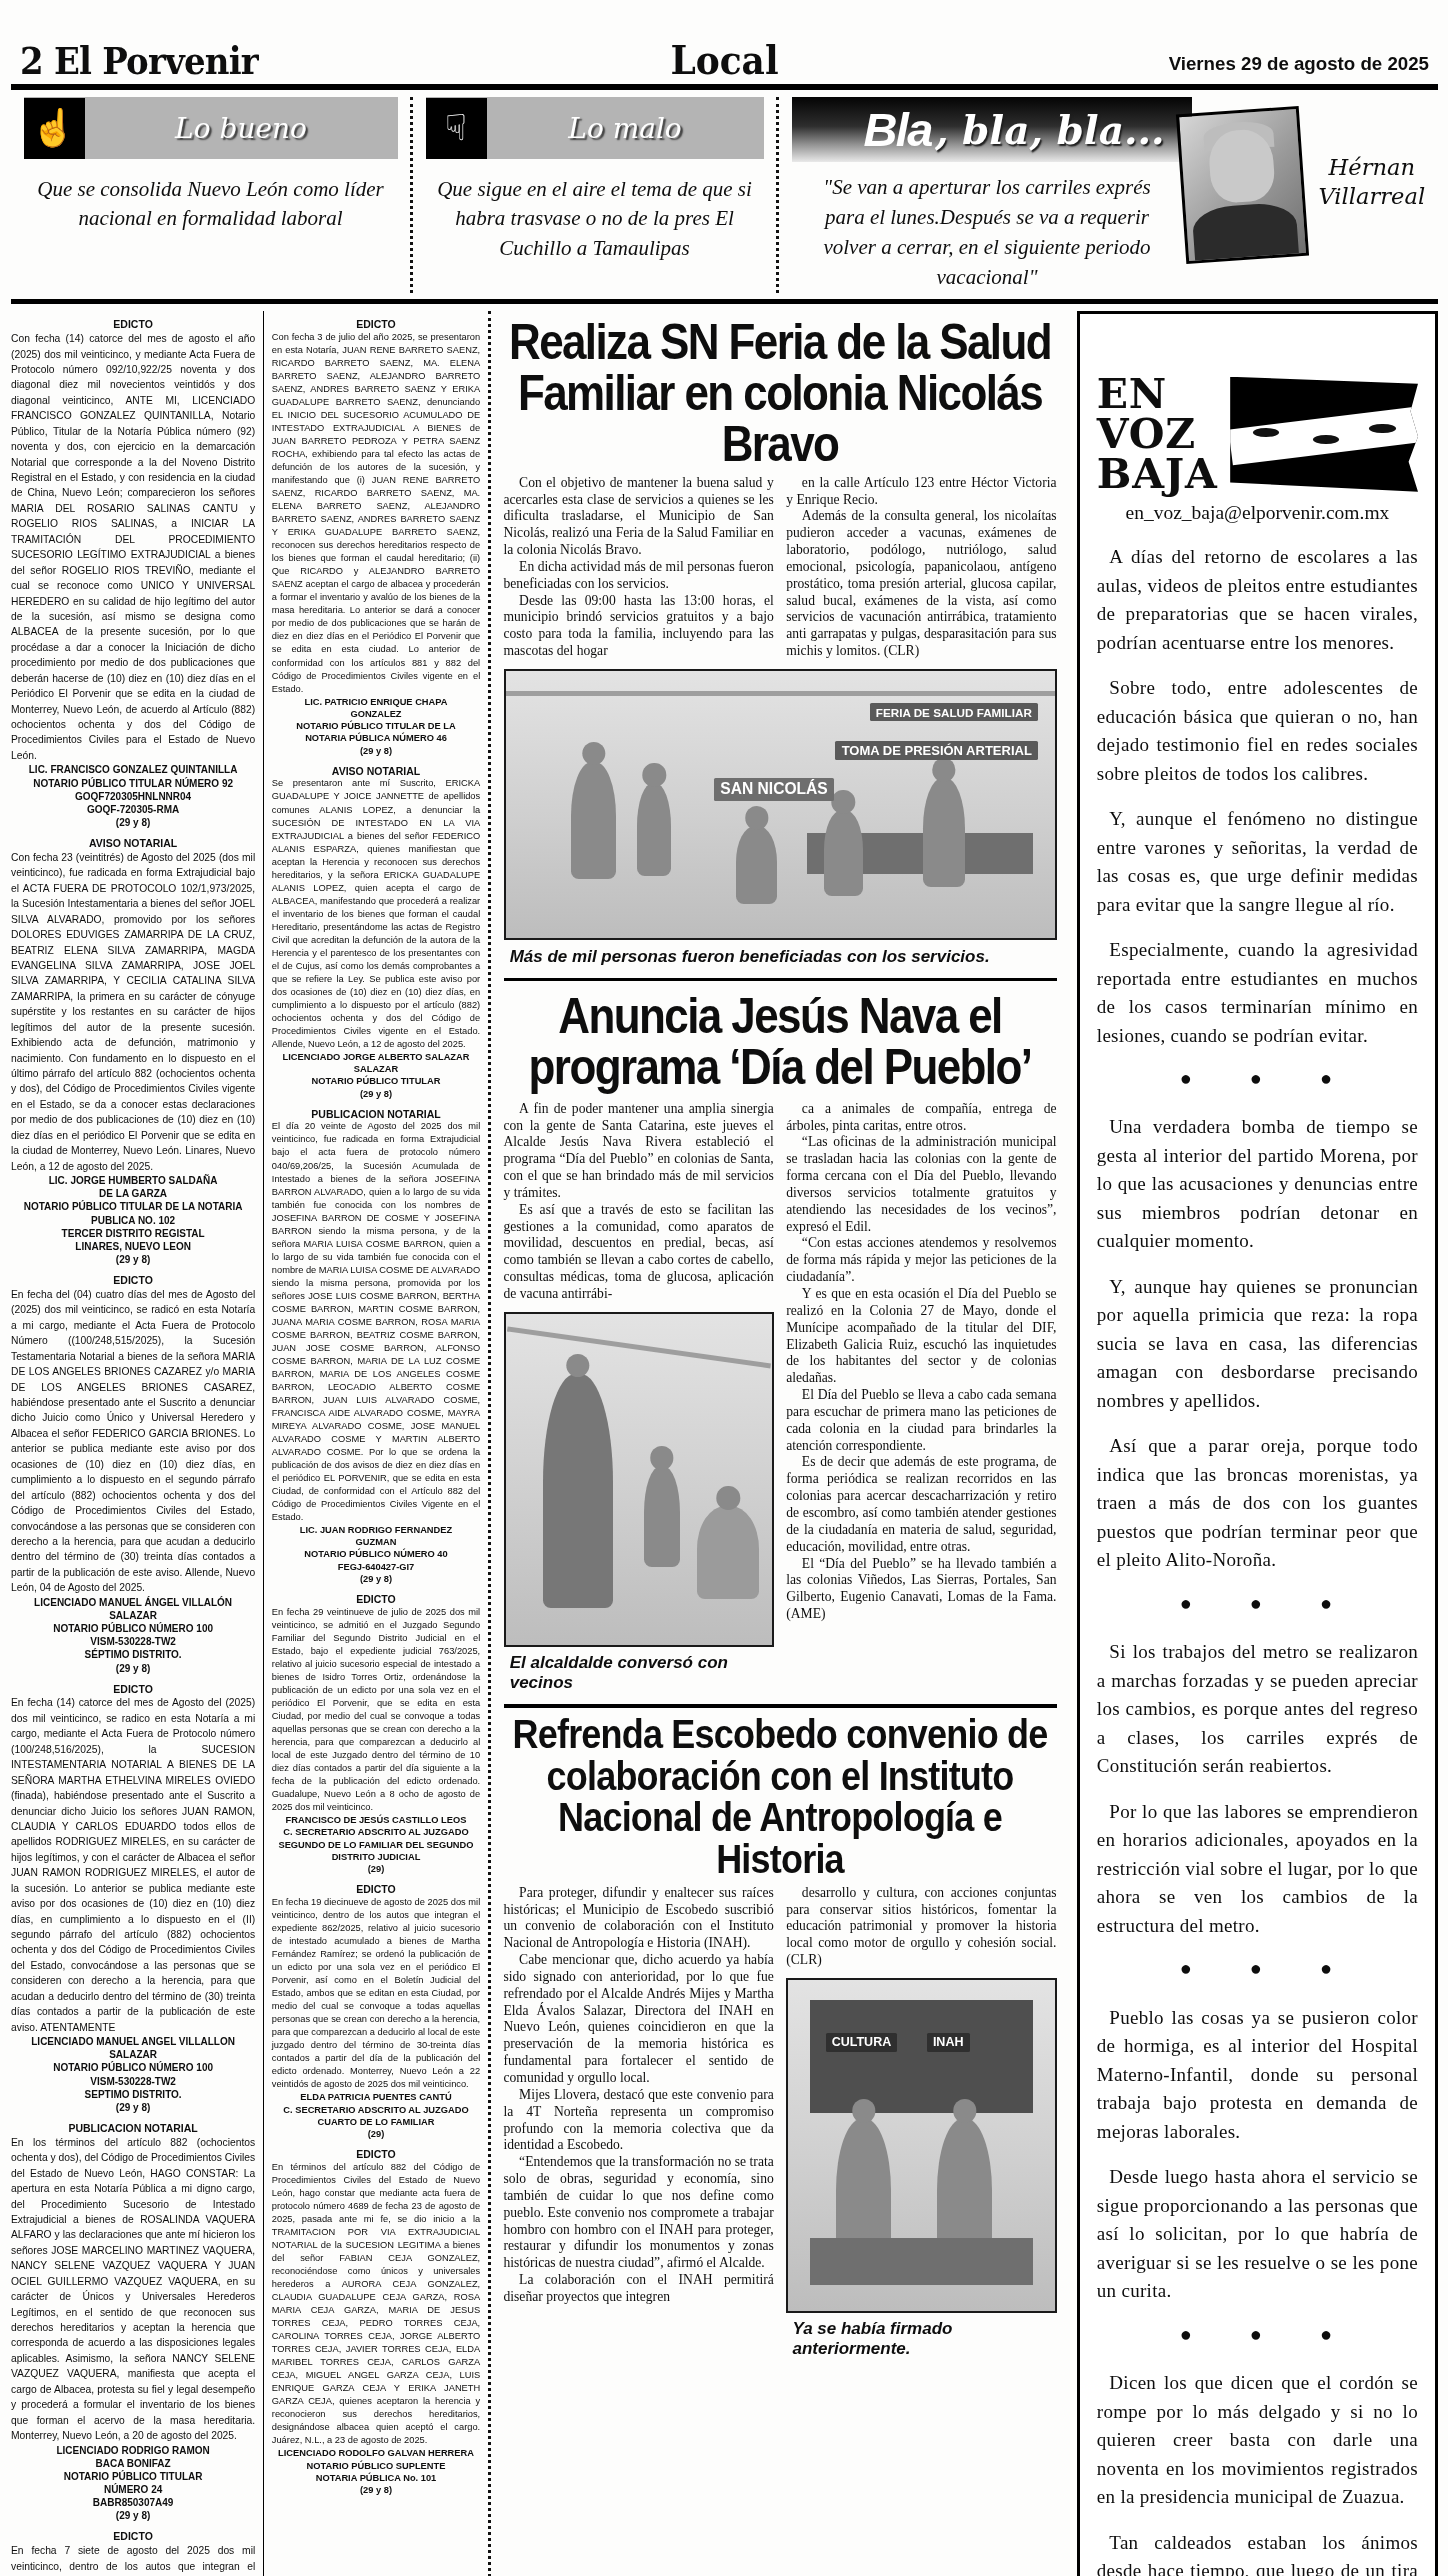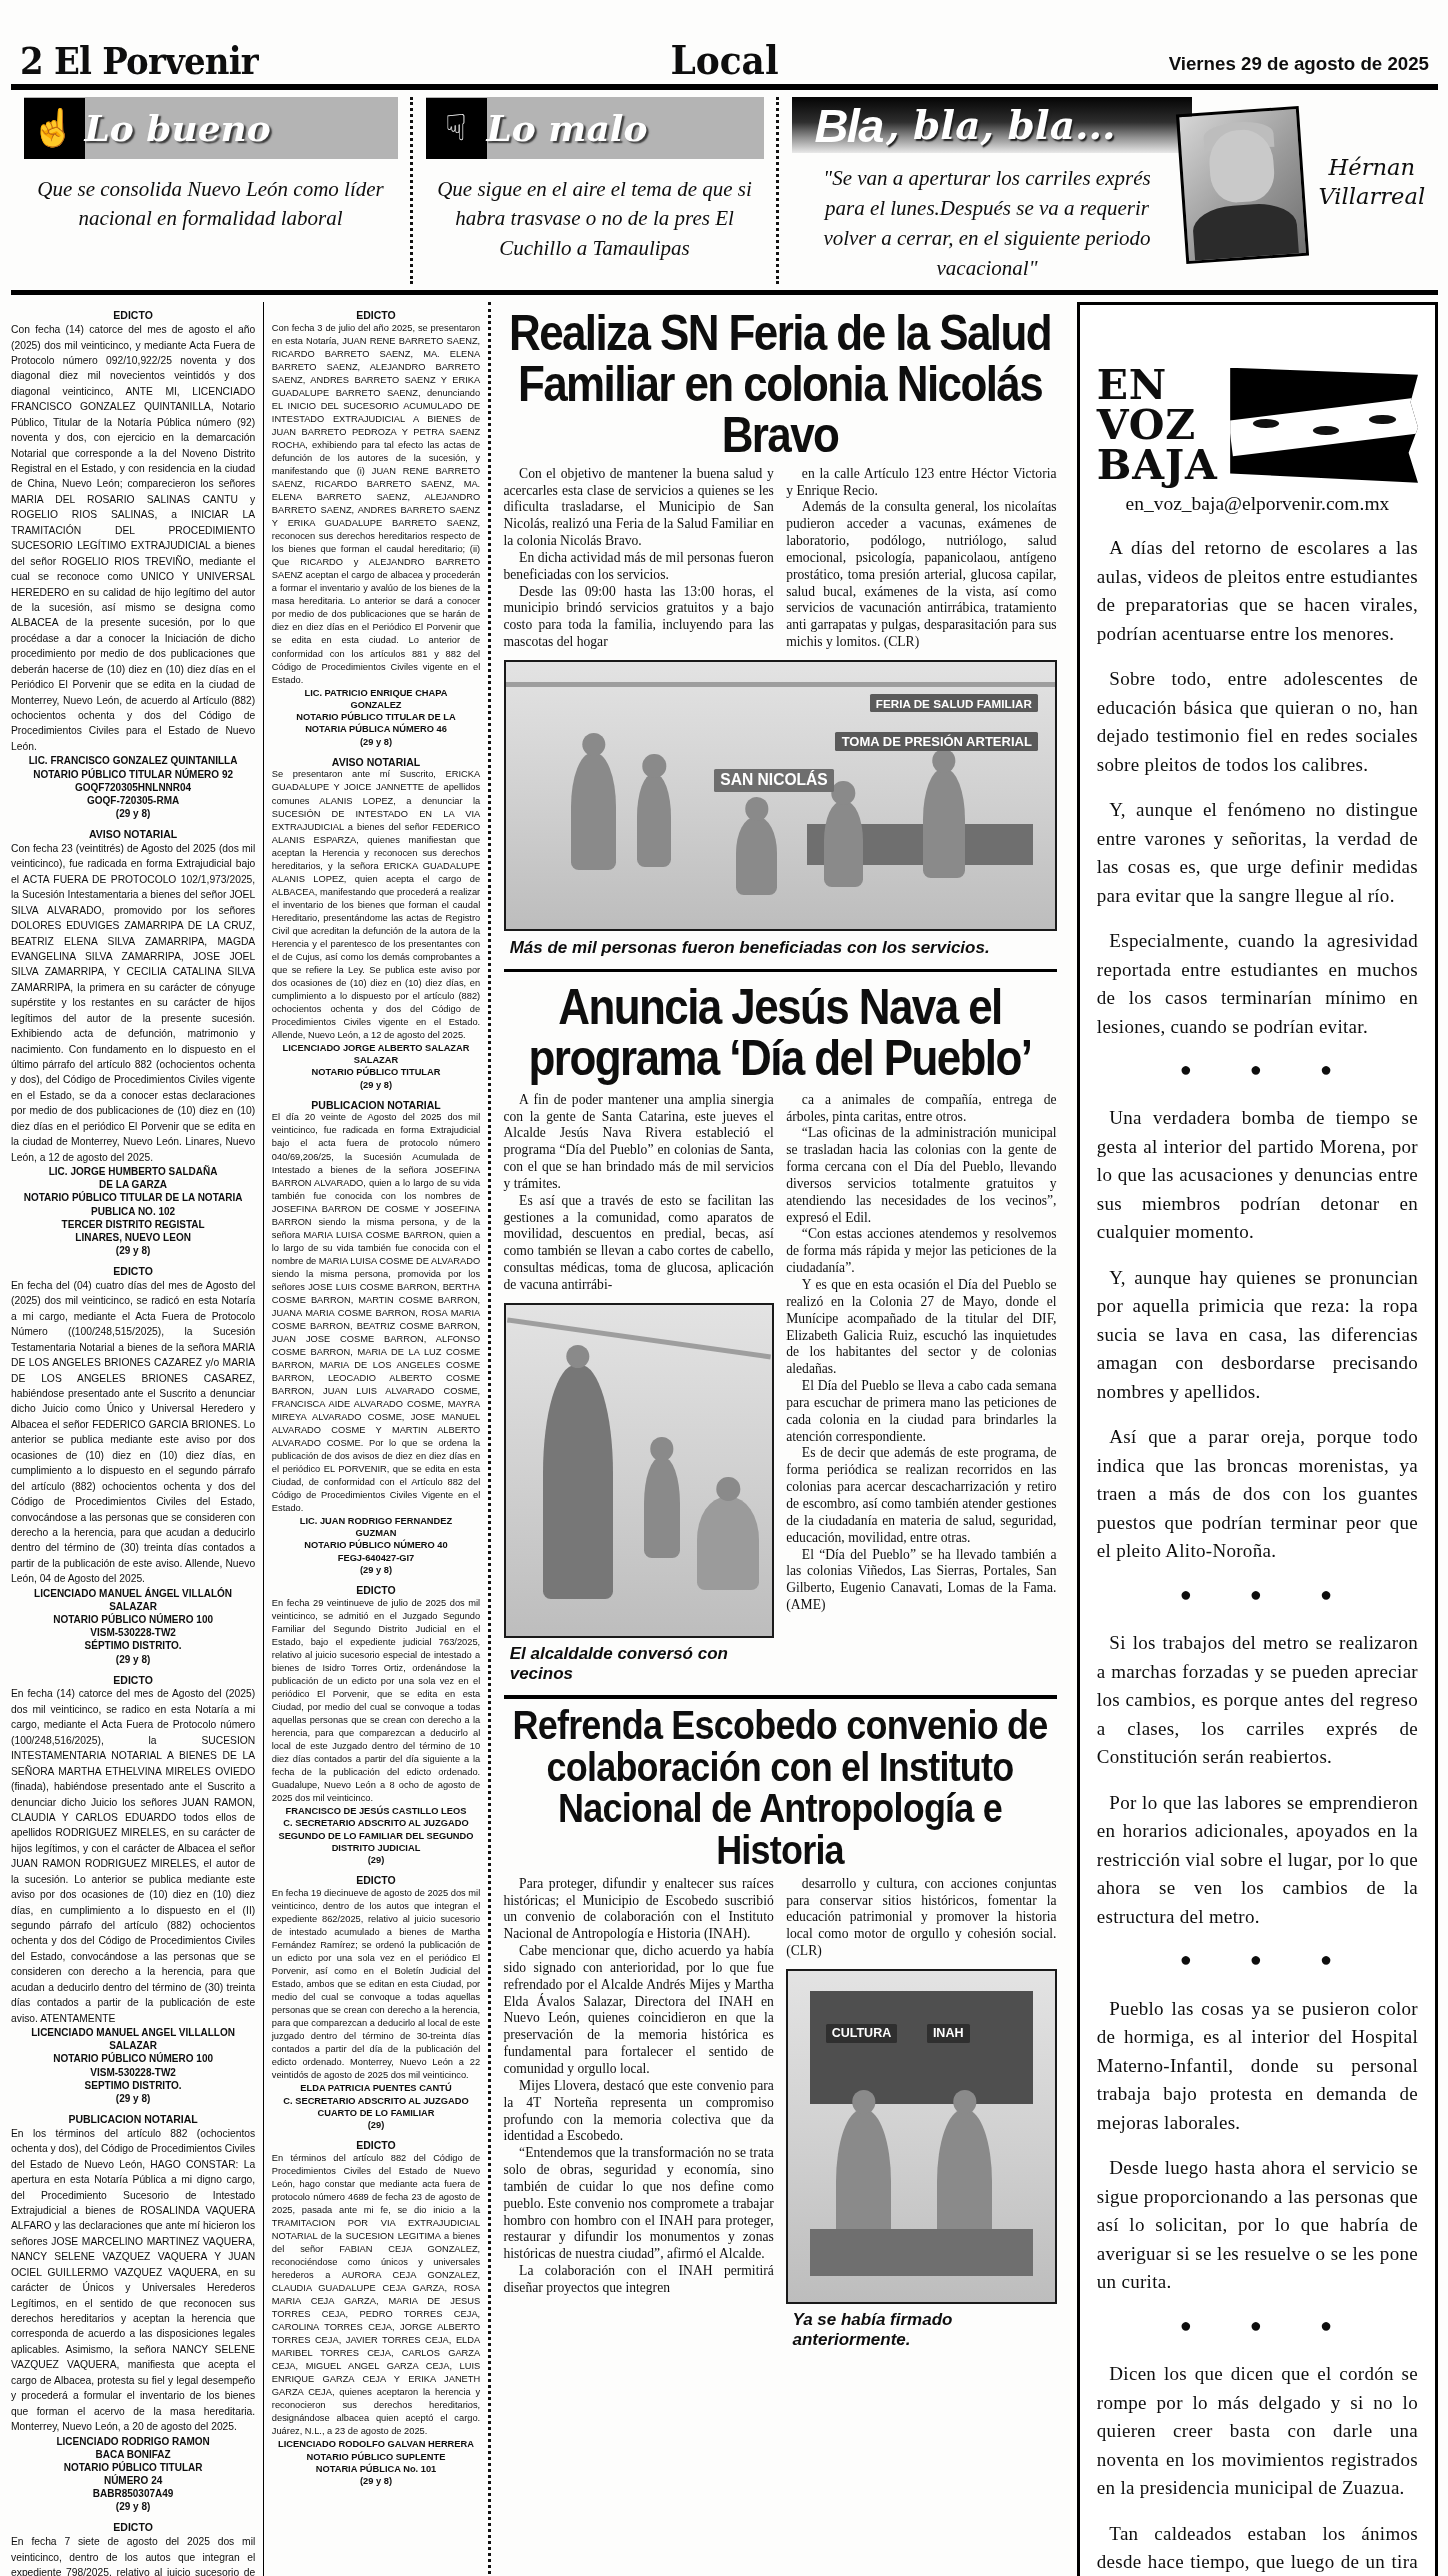--- a/index.html
+++ b/index.html
@@ -17,25 +17,25 @@
   
   .promo { display:flex; padding:7.8px 11px 6.2px; min-height:165px; }
   .promo-cell { padding:0 12.5px; }
   .promo-cell + .promo-cell { border-left:3.1px dotted #111; }
   .pc-good { width:399px; }
   .pc-bad  { width:366px; }
   .pc-bla  { flex:1; position:relative; }
   .promo-banner { height:62px; background:#b4b4b4; display:flex; align-items:center; }
   .icon-box { width:61px; height:61px; background:#000; color:#fff; font-size:36px;
               display:flex; align-items:center; justify-content:center; flex:0 0 auto; }
-  .promo-title { flex:1; font-family:"DejaVu Serif", serif; font-style:italic; font-weight:bold;
-                 font-size:36px; color:#fff; text-shadow:2.3px 2.3px 1.6px #3c3c3c; }
+  .promo-title { flex:1; text-align:center; font-family:"DejaVu Serif", serif; font-style:italic; font-weight:normal;
+                 font-size:28px; color:#fff; text-shadow:2.3px 2.3px 1.6px #3c3c3c; }
   .promo-text { margin-top:15.6px; font-style:italic; font-size:21px; line-height:1.4; text-align:center; }
-  .bla-banner { height:56px; background:linear-gradient(to bottom,#040404 0%,#2e2e2e 45%,#8f8f8f 72%,#e9e9e9 100%);
-                display:flex; align-items:center; padding-left:23px; margin-right:234px; }
+  .bla-banner { height:65px; background:linear-gradient(to bottom,#040404 0%,#2e2e2e 45%,#8f8f8f 72%,#e9e9e9 100%);
+                display:flex; align-items:center; padding-left:72px; margin-right:234px; }
   .bla-bold { font-family:"Liberation Sans", sans-serif; font-weight:bold; font-style:italic; font-size:47px;
               color:#fff; letter-spacing:-1.6px; margin-right:3.1px; }
   .bla-rest { font-family:"DejaVu Serif", serif; font-style:italic; font-weight:bold; font-size:39px; color:#fff;
               text-shadow:1.6px 1.6px 1.6px #1e1e1e; }
   .bla-quote { width:366px; margin:11px 0 0 12.5px; font-style:italic; font-size:21px; line-height:1.42; text-align:center; }
   .bla-photo { position:absolute; right:134px; top:12.5px; width:123px; height:150px;
                background:linear-gradient(135deg,#d6d6d6 0%,#9a9a9a 55%,#6f6f6f 100%);
                border:3.1px solid #000; transform:rotate(-4deg); overflow:hidden; }
   .bla-photo .head { position:absolute; left:26.5px; top:17px; width:64px; height:72px; background:#c9c9c9; border-radius:46% 46% 40% 40%; }
   .bla-photo .hair { position:absolute; left:23.4px; top:9.3px; width:70px; height:26.5px; background:#bdbdbd; border-radius:50% 50% 0 0; }

